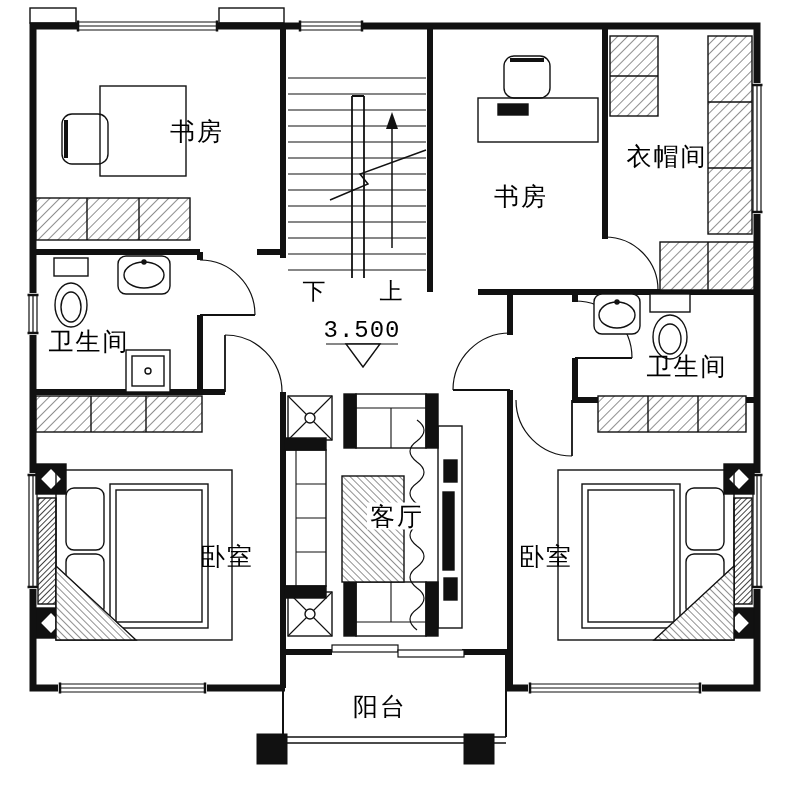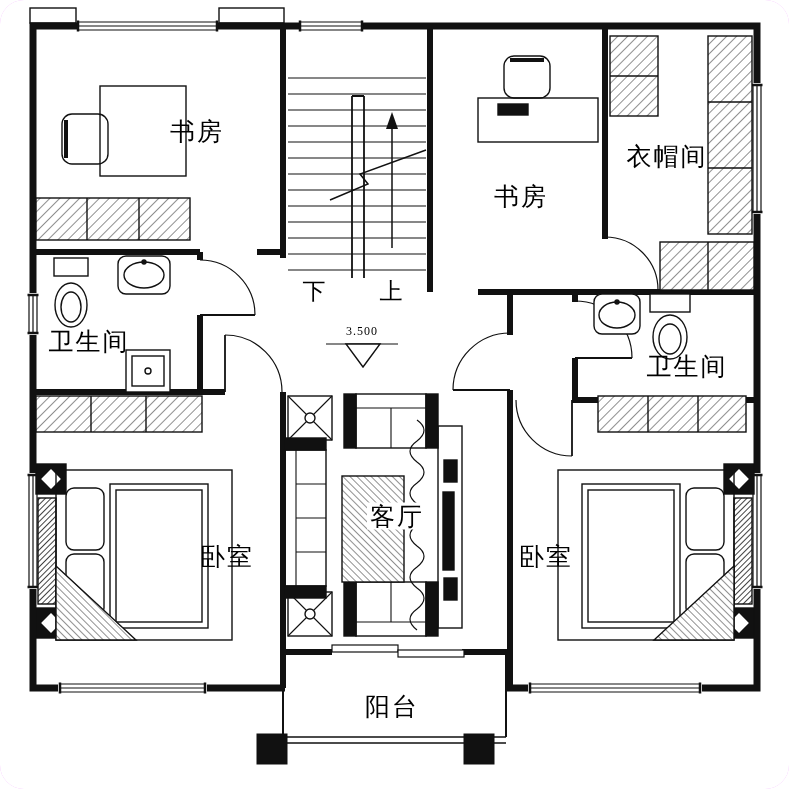--- a/index.html
+++ b/index.html
@@ -1,22 +1,22 @@
 <!DOCTYPE html>
 <html><head>
 <meta charset="utf-8">
 <style>
   html,body{margin:0;padding:0;background:#ffffff;}
   .plan{position:relative;width:789px;height:789px;background:#f0abfc;overflow:hidden;
-        font-family:"Liberation Sans",sans-serif;border-radius:24px;}
+        font-family:"Liberation Sans",sans-serif;}
   .plan svg{position:absolute;left:0;top:0;}
   .lbl{position:absolute;transform:translate(-50%,-50%);color:#000;
        font-size:25px;letter-spacing:2px;white-space:nowrap;line-height:1;}
   .lbl.sm{font-size:23px;letter-spacing:0;}
-  .lbl.num{font-size:12px;font-family:Liberation Serif, serif;letter-spacing:1px;text-align:center;}
+  .lbl.num{font-size:24px;font-family:Liberation Mono, monospace;letter-spacing:1px;text-align:center;}
   .lbl.bg{background:#fff;padding:1px 3px;}
 </style>
 </head>
 <body>
 
 <div class="plan">
 <svg width="789" height="789" viewBox="0 0 789 789">
   <defs>
     <pattern id="hA" width="7" height="7" patternUnits="userSpaceOnUse" patternTransform="rotate(45)">
       <rect width="7" height="7" fill="#fff"></rect>
@@ -288,17 +288,17 @@
 </svg>
 
   <div class="lbl" style="left:197px;top:131px">书房</div>
   <div class="lbl" style="left:521px;top:196px">书房</div>
   <div class="lbl" style="left:667px;top:156px">衣帽间</div>
   <div class="lbl" style="left:89px;top:341px">卫生间</div>
   <div class="lbl" style="left:687px;top:366px">卫生间</div>
   <div class="lbl" style="left:227px;top:556px">卧室</div>
   <div class="lbl" style="left:546px;top:556px">卧室</div>
   <div class="lbl bg" style="left:397px;top:516px">客厅</div>
-  <div class="lbl" style="left:392px;top:706px">阳台</div>
+  <div class="lbl" style="left:380px;top:706px">阳台</div>
   <div class="lbl sm" style="left:314px;top:291px">下</div>
   <div class="lbl sm" style="left:391px;top:291px">上</div>
   <div class="lbl num" style="left:362px;top:331px">3.500</div>
 </div>
 
 </body></html>

